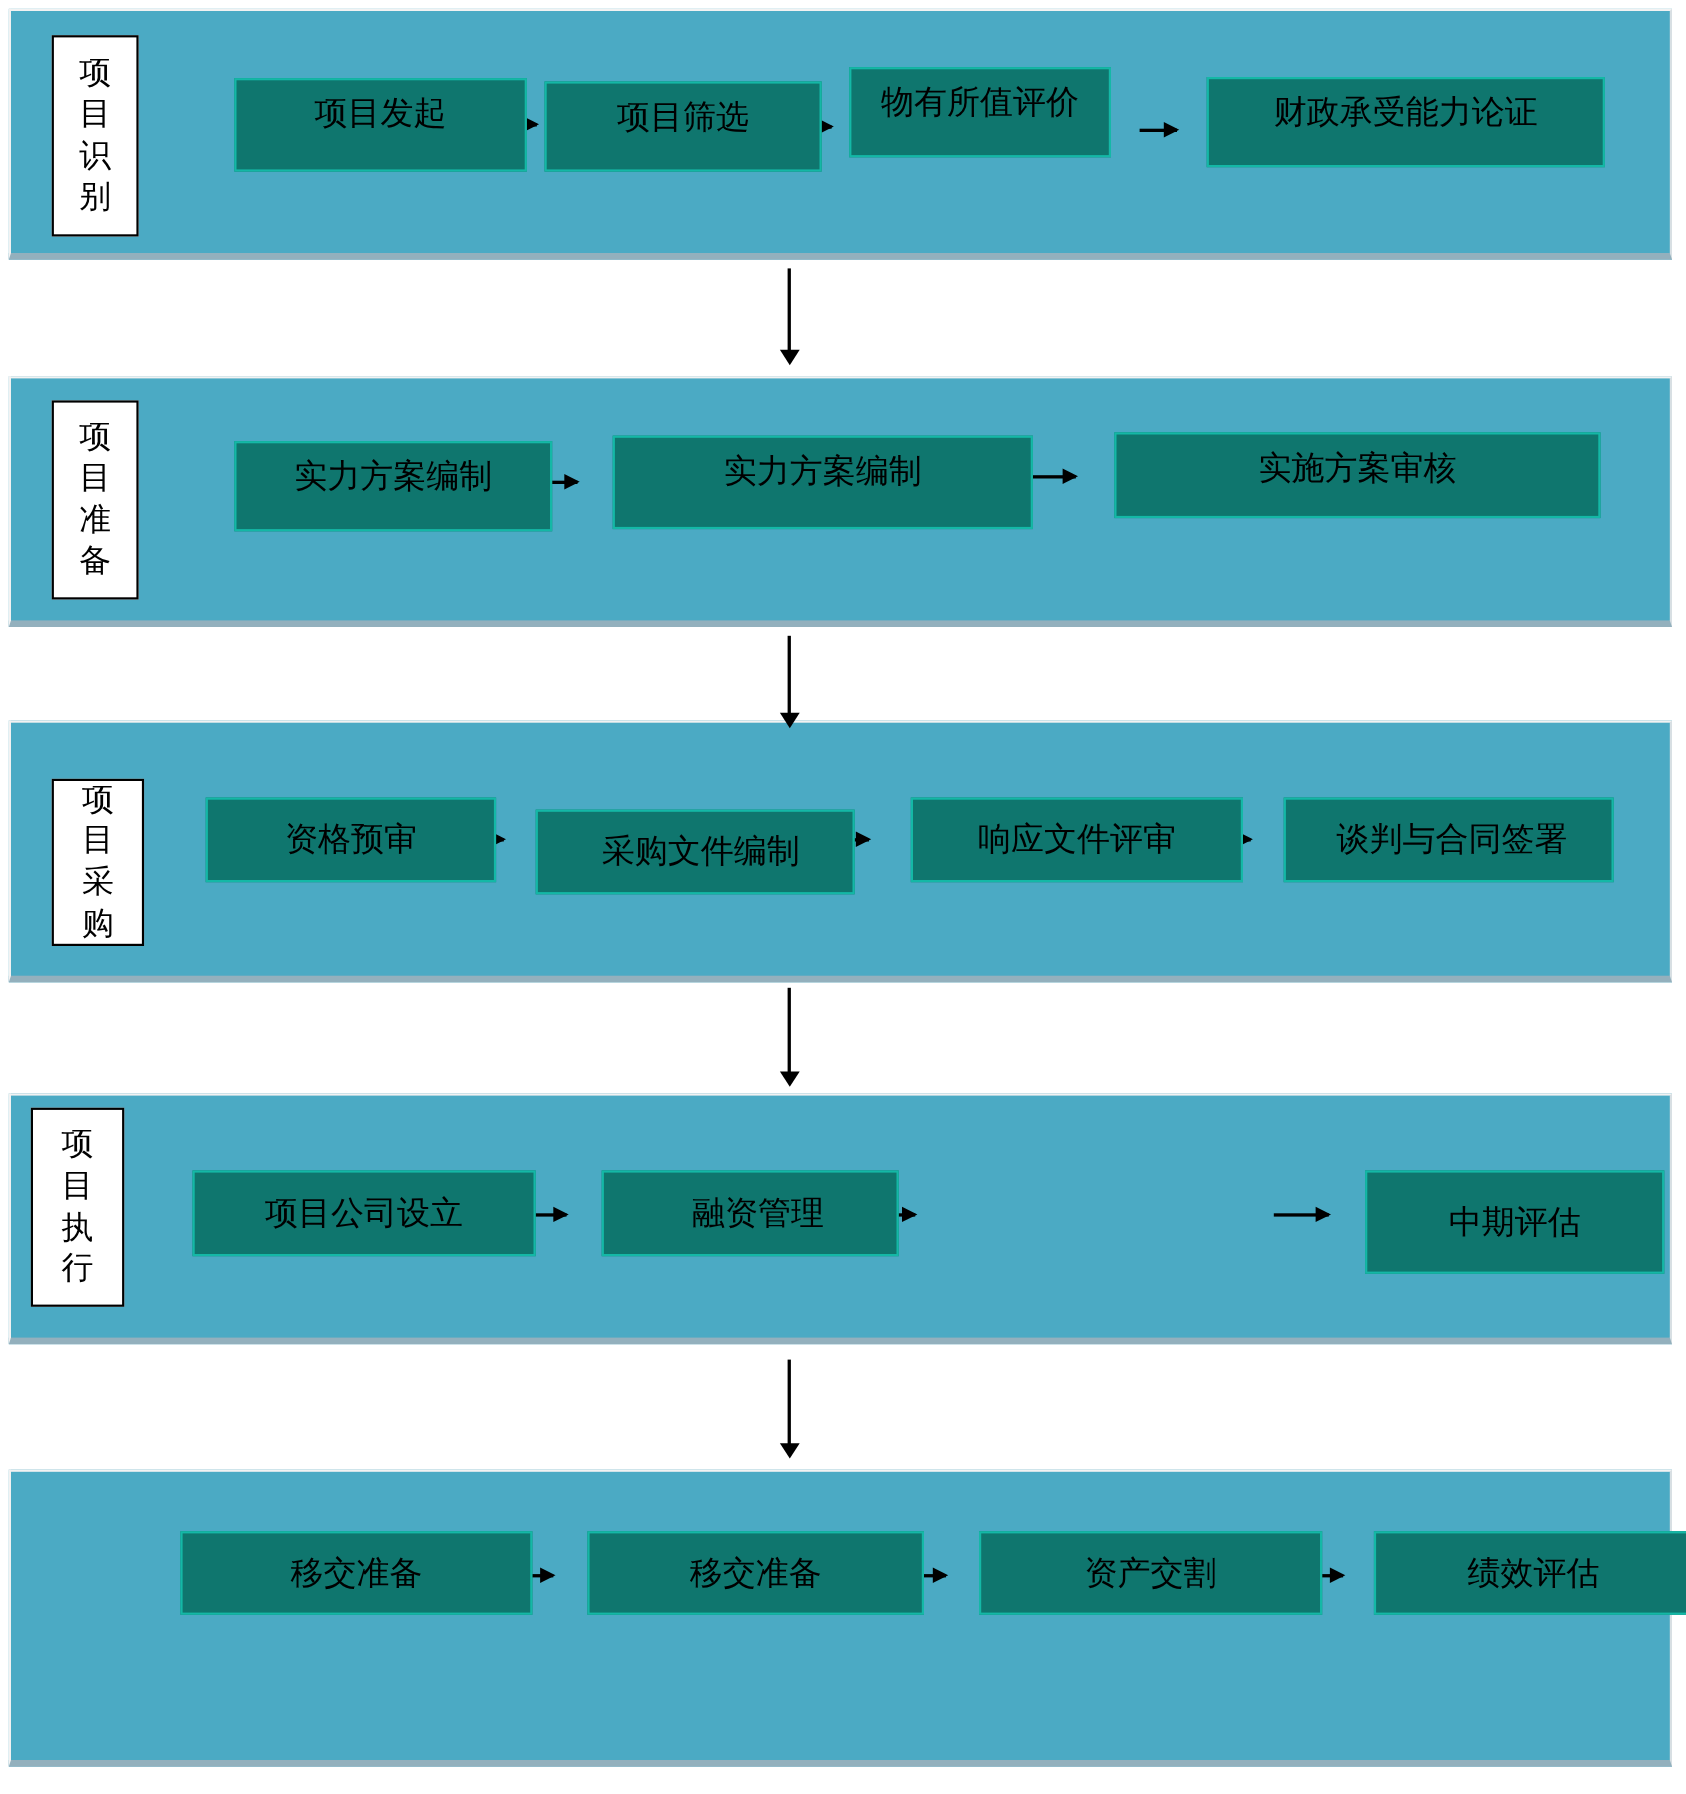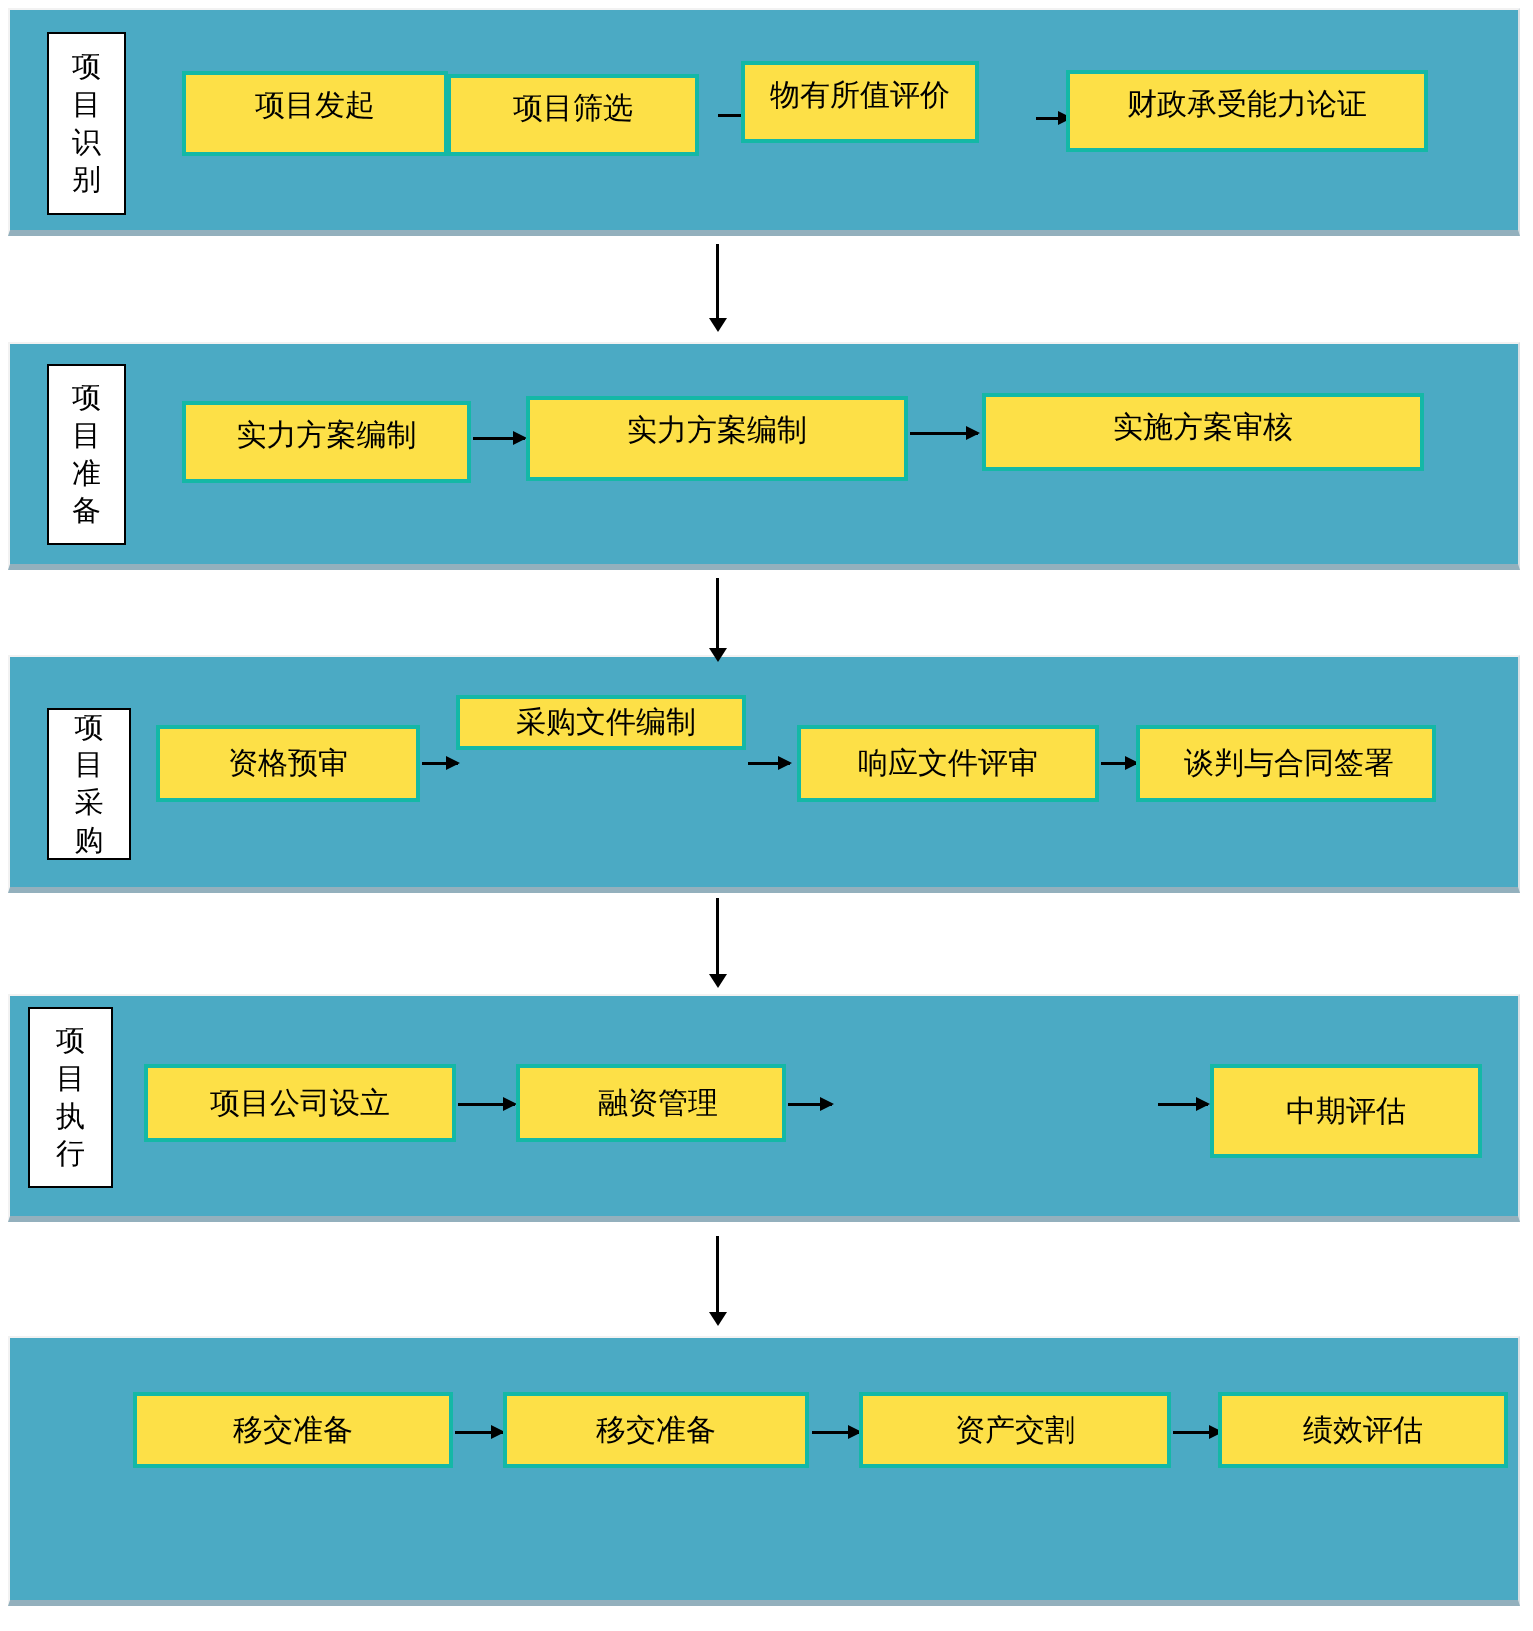--- a/index.html
+++ b/index.html
@@ -43,31 +43,32 @@
     line-height: 1.30;
     color: #000000;
     letter-spacing: 0;
     z-index: 6;
   }
   .stage-label .ch { display: block; }
 
   
   .step {
     position: absolute;
-    background: #fde047;
-    border: 4px solid #14b8a6;
+    background: #0f766e;
+    border: 2px solid #14b8a6;
     box-sizing: border-box;
     display: flex;
     align-items: center;
     justify-content: center;
     text-align: center;
     font-size: 30px;
     color: #000000;
     padding: 0 6px;
     z-index: 5;
+    margin-left: 31px;
   }
   .step.topalign { align-items: flex-start; padding-top: 10px; }
 
   
   .harrow {
     position: absolute;
     height: 3px;
     background: #000000;
     z-index: 4;
   }
@@ -112,21 +113,21 @@
   <div class="stage-label" style="left:47px; top:32px; width:79px; height:183px;">
     <span class="ch">项</span>
     <span class="ch">目</span>
     <span class="ch">识</span>
     <span class="ch">别</span>
   </div>
 
   <div class="step topalign" style="left:182px; top:71px; width:266px; height:85px;">项目发起</div>
   <div class="harrow" style="left:450px; top:112px; width:38px;"></div>
 
-  <div class="step topalign" style="left:447px; top:74px; width:252px; height:82px;">项目筛选</div>
+  <div class="step topalign" style="left:464px; top:74px; width:252px; height:82px;">项目筛选</div>
   <div class="harrow" style="left:718px; top:114px; width:38px;"></div>
 
   <div class="step topalign" style="left:741px; top:61px; width:238px; height:82px;text-align:right;">物有所值评价</div>
   <div class="harrow" style="left:1036px; top:117px; width:34px;"></div>
 
   <div class="step topalign" style="left:1066px; top:70px; width:362px; height:82px;">财政承受能力论证</div>
 
   <div class="varrow" style="left:716px; top:244px; width:3px; height:76px;"></div>
 
   <div class="band" style="left:8px; top:342px; width:1512px; height:228px;"></div>
@@ -153,21 +154,21 @@
   <div class="stage-label" style="left:47px; top:708px; width:84px; height:152px;">
     <span class="ch">项</span>
     <span class="ch">目</span>
     <span class="ch">采</span>
     <span class="ch">购</span>
   </div>
 
   <div class="step" style="left:156px; top:725px; width:264px; height:77px;">资格预审</div>
   <div class="harrow" style="left:422px; top:762px; width:36px;"></div>
 
-  <div class="step" style="left:456px; top:695px; width:290px; height:55px;padding-left:16px;">采购文件编制</div>
+  <div class="step" style="left:456px; top:736px; width:290px; height:77px;padding-left:16px;">采购文件编制</div>
   <div class="harrow" style="left:748px; top:762px; width:42px;"></div>
 
   <div class="step" style="left:797px; top:725px; width:302px; height:77px;">响应文件评审</div>
   <div class="harrow" style="left:1101px; top:762px; width:36px;"></div>
 
   <div class="step" style="left:1136px; top:725px; width:300px; height:77px;padding-left:12px;">谈判与合同签署</div>
 
   <div class="varrow" style="left:716px; top:898px; width:3px; height:78px;"></div>
 
   <div class="band" style="left:8px; top:994px; width:1512px; height:228px;"></div>

